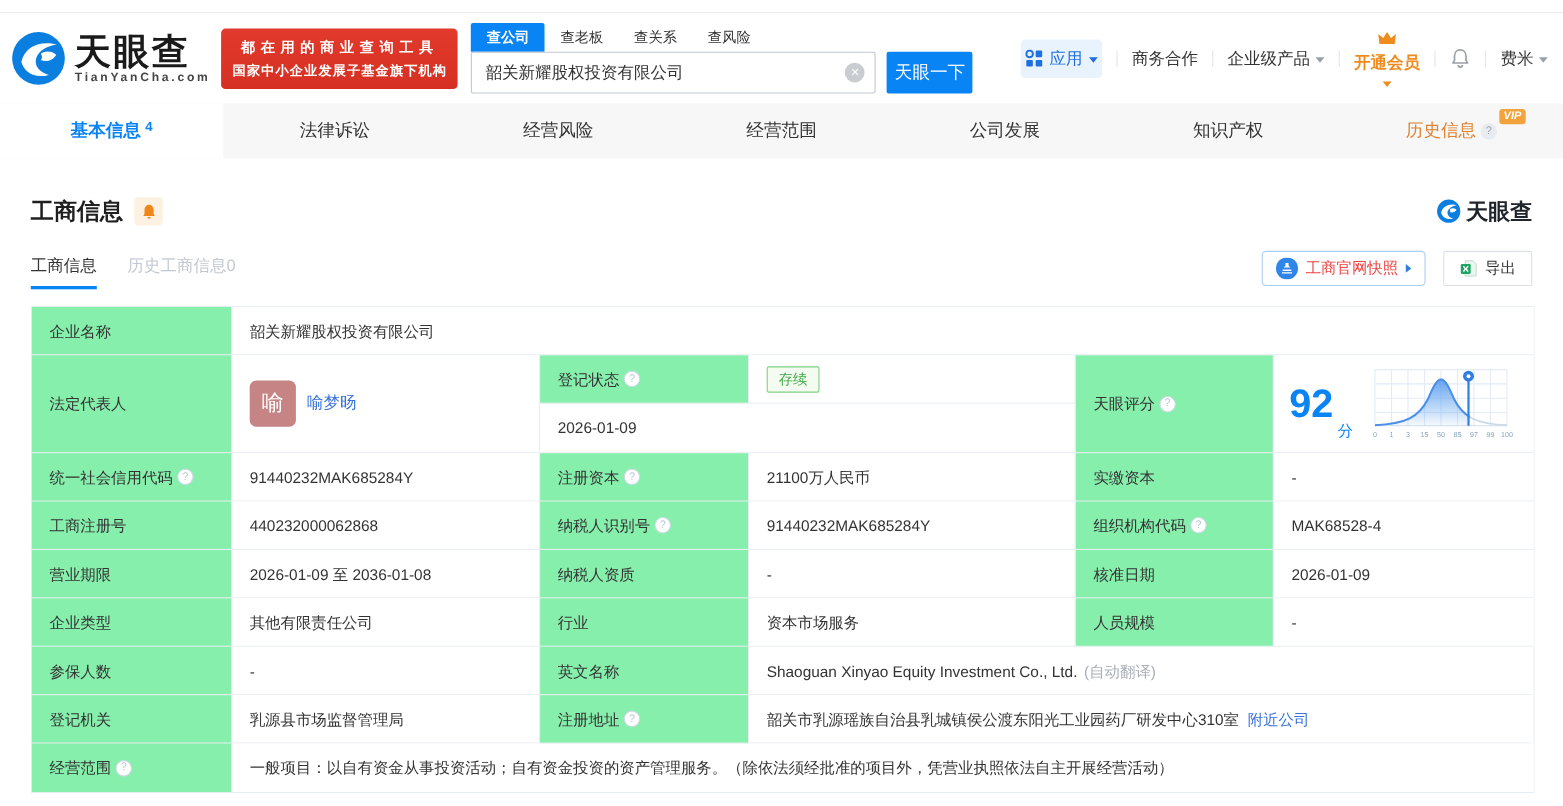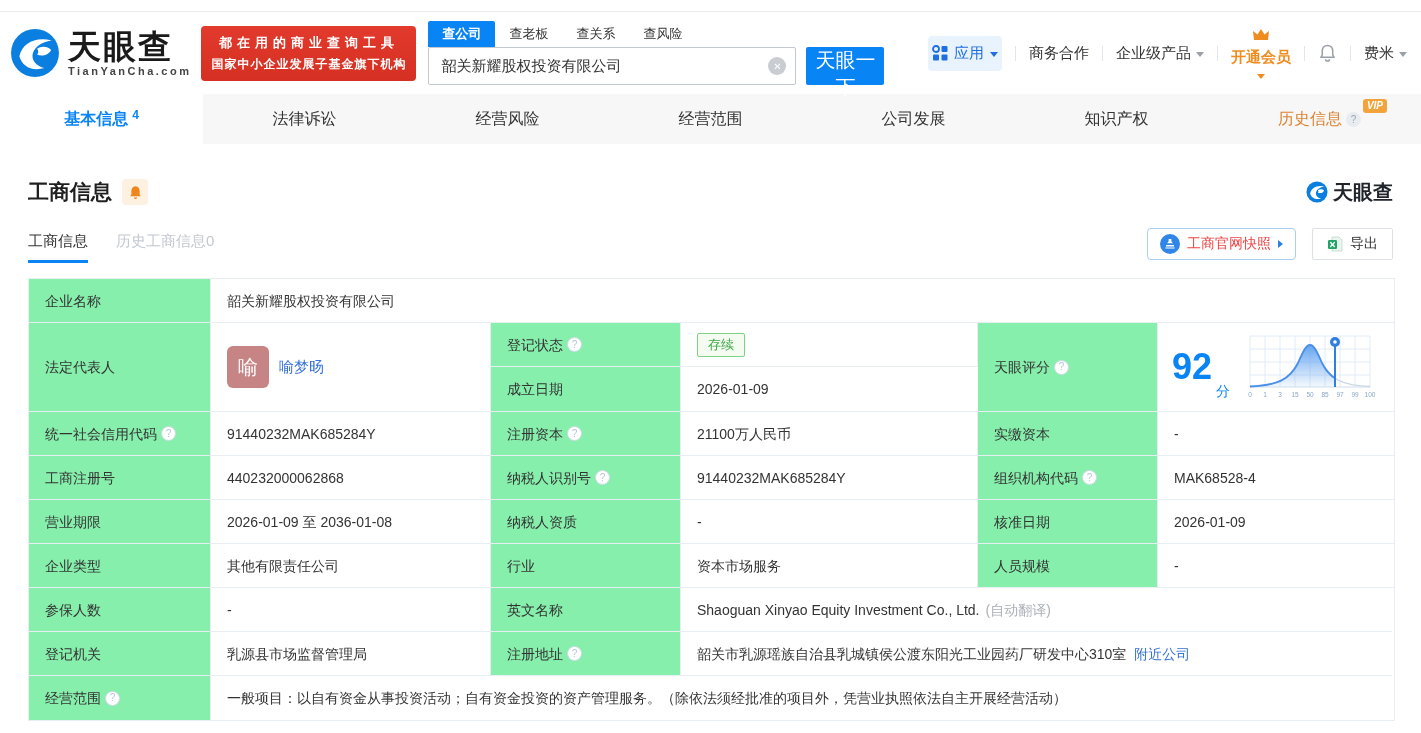--- a/index.html
+++ b/index.html
@@ -18,21 +18,21 @@
 
   .search-wrap { margin-left:12px; }
   .s-tabs { display:flex; align-items:flex-end; height:26px; }
   .s-tab { font-size:13px; color:#333; padding:4px 14px; cursor:pointer; }
   .s-tab.active { background:#0984f4; color:#fff; border-radius:2px 2px 0 0; font-weight:bold; }
   .s-row { display:flex; align-items:center; margin-top:0; }
   .s-input-box { position:relative; width:368px; }
   .s-input-box input { width:368px; height:38px; border:1px solid #c2c8cf; border-radius:2px; padding:0 34px 0 12px; font-size:15px; color:#333; font-family:inherit; outline:none; }
   .clear-ic { position:absolute; right:10px; top:10px; width:18px; height:18px; border-radius:50%; background:#c9ccd1; color:#fff; font-size:10px; display:flex; align-items:center; justify-content:center; cursor:pointer; }
   .clear-ic::before { content:"✕"; }
-  .s-btn { margin-left:10px; width:78px; height:38px; background:#0984f4; color:#fff; font-size:20px; border:none; border-radius:2px; cursor:pointer; font-family:inherit; }
+  .s-btn { margin-left:10px; width:78px; height:38px; background:#0984f4; color:#fff; font-size:16px; border:none; border-radius:2px; cursor:pointer; font-family:inherit; }
 
   .hnav { margin-left:auto; display:flex; align-items:center; font-size:15px; color:#333; }
   .apps-pill { display:flex; align-items:center; gap:6px; background:#e9f3fd; border-radius:4px; padding:8px 4px; color:#1f6fe0; cursor:pointer; }
   .vdiv { width:1px; height:15px; background:#e2e5e9; margin:0 13px; }
   .hnav-item { display:flex; align-items:center; gap:5px; cursor:pointer; white-space:nowrap; }
   .caret { width:0; height:0; border-left:4px solid transparent; border-right:4px solid transparent; border-top:5px solid #1f6fe0; margin-top:2px; }
   .caret.gray { border-top-color:#9aa0a8; }
   .caret.orange { border-top-color:#ef8c1f; }
   .vip-link { color:#ef8c1f; font-weight:bold;flex-direction:column; }
 
@@ -256,21 +256,20 @@
         <a class="lnk name-lnk">喻梦旸</a>
       </div>
       <div class="mid">
         <div class="cell lbl">
           <span>登记状态</span>
           <span class="q-ic lite"></span>
         </div>
         <div class="cell">
           <span class="badge-green">存续</span>
         </div>
-        <div class="cell lbl last">成立日期</div>
         <div class="cell last">2026-01-09</div>
       </div>
       <div class="cell lbl tall">
         <span>天眼评分</span>
         <span class="q-ic lite"></span>
       </div>
       <div class="cell tall score-cell">
         <span class="score-num">92</span>
         <span class="score-unit">分</span>
         <svg width="136" height="66" viewBox="0 0 136 66">

